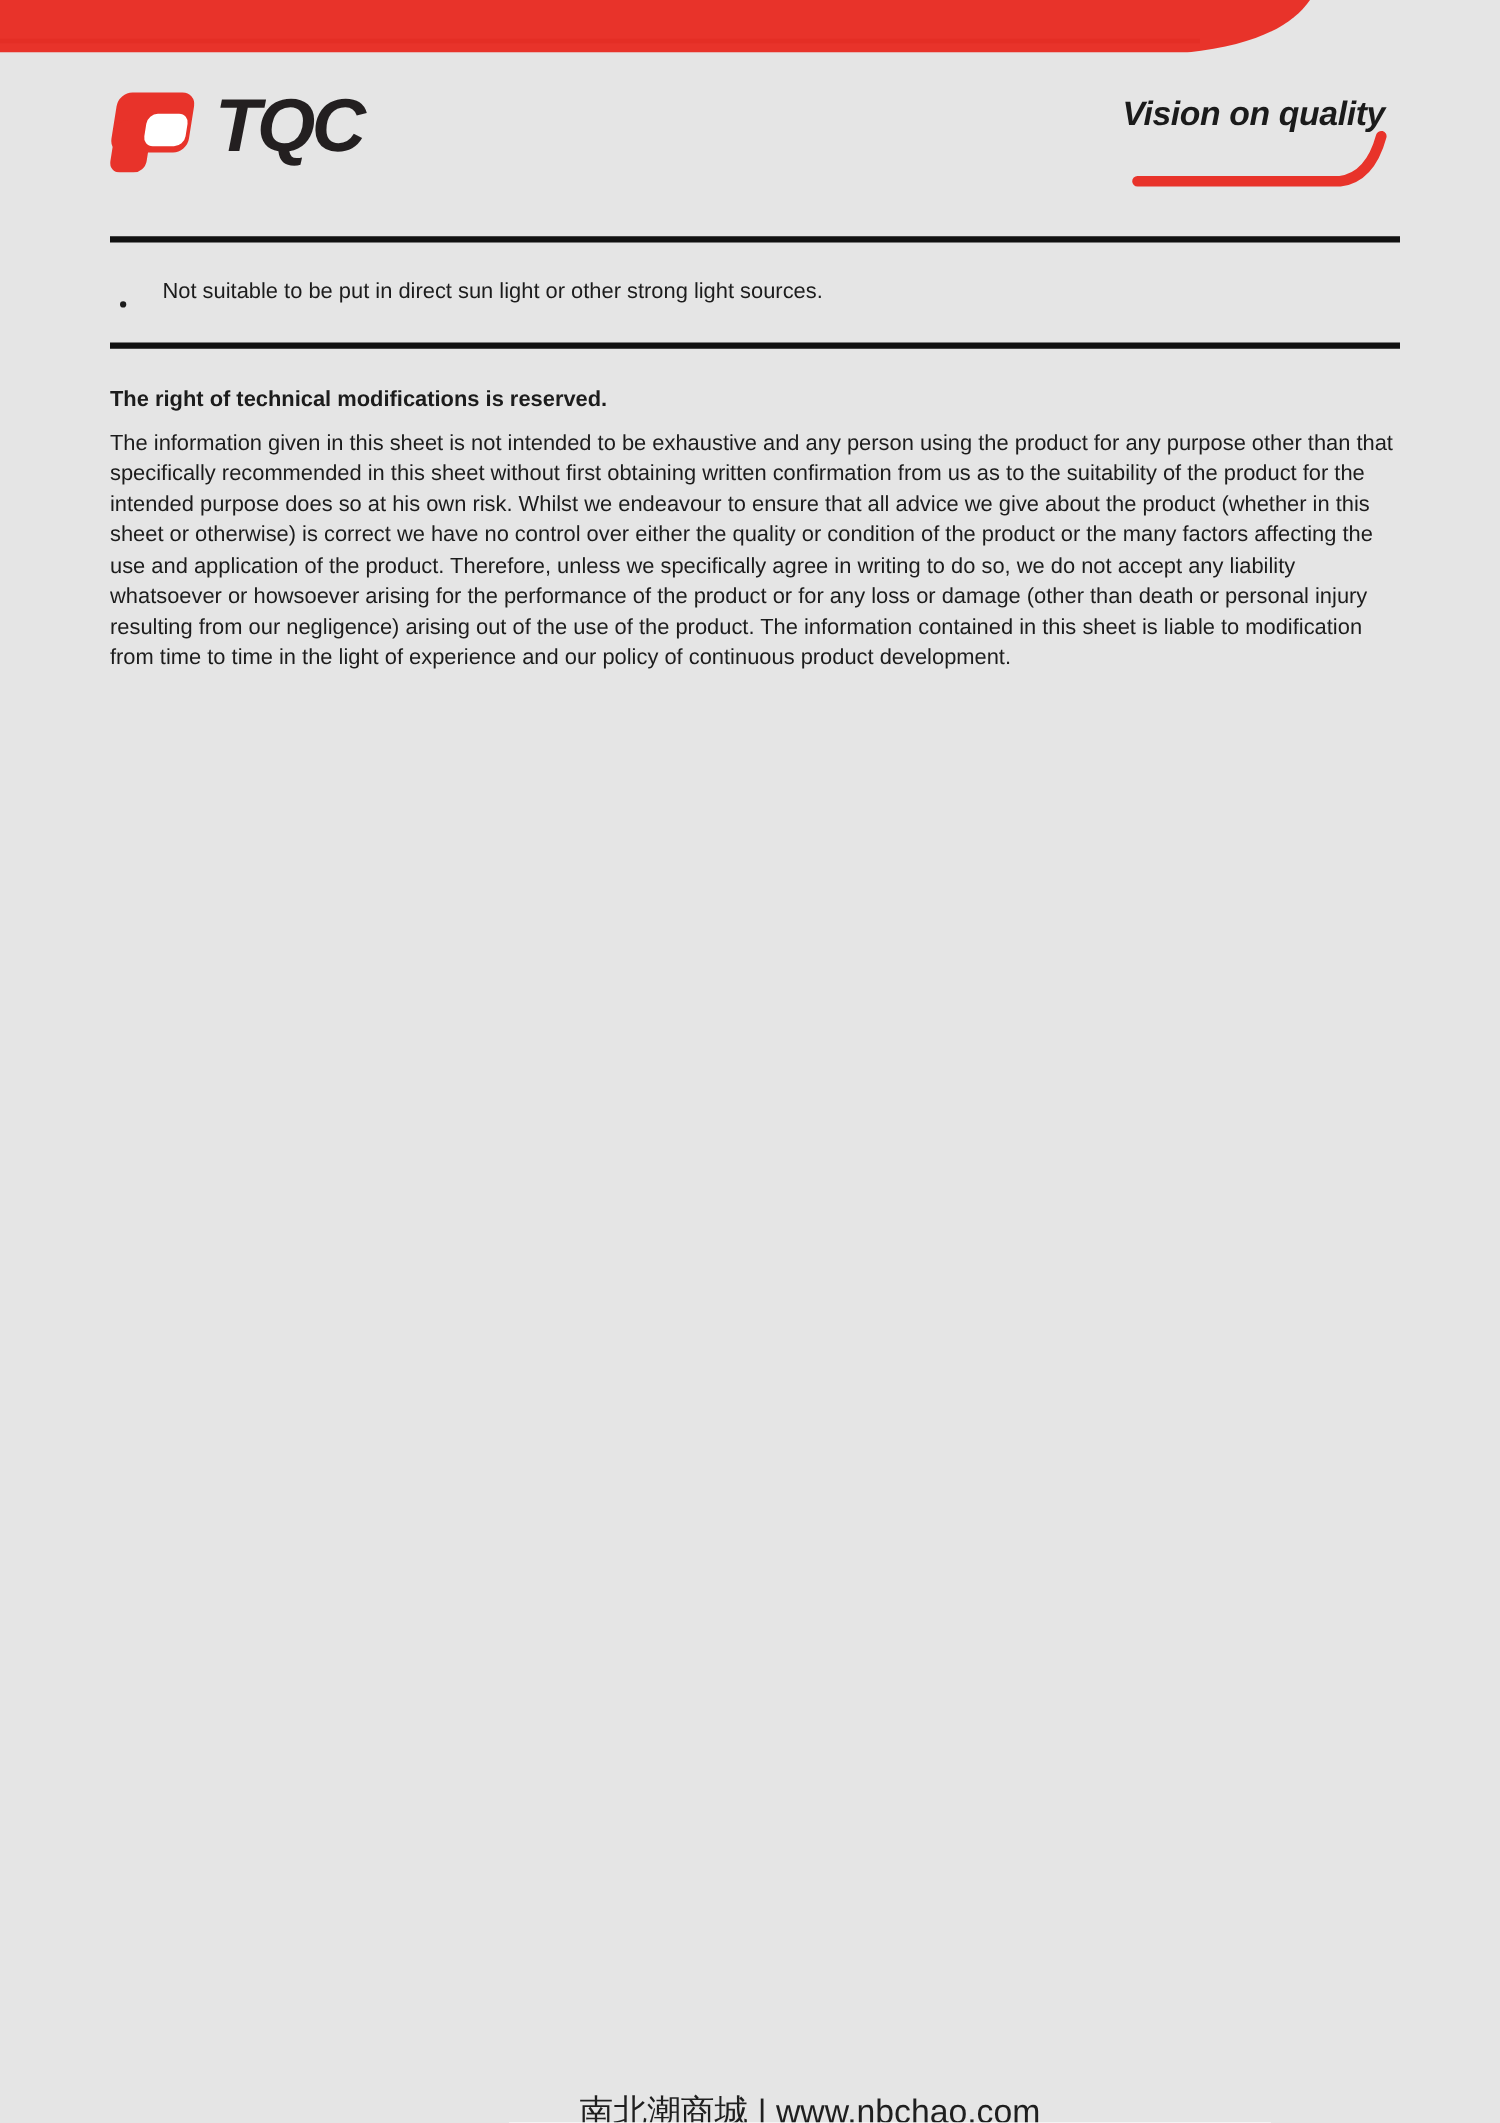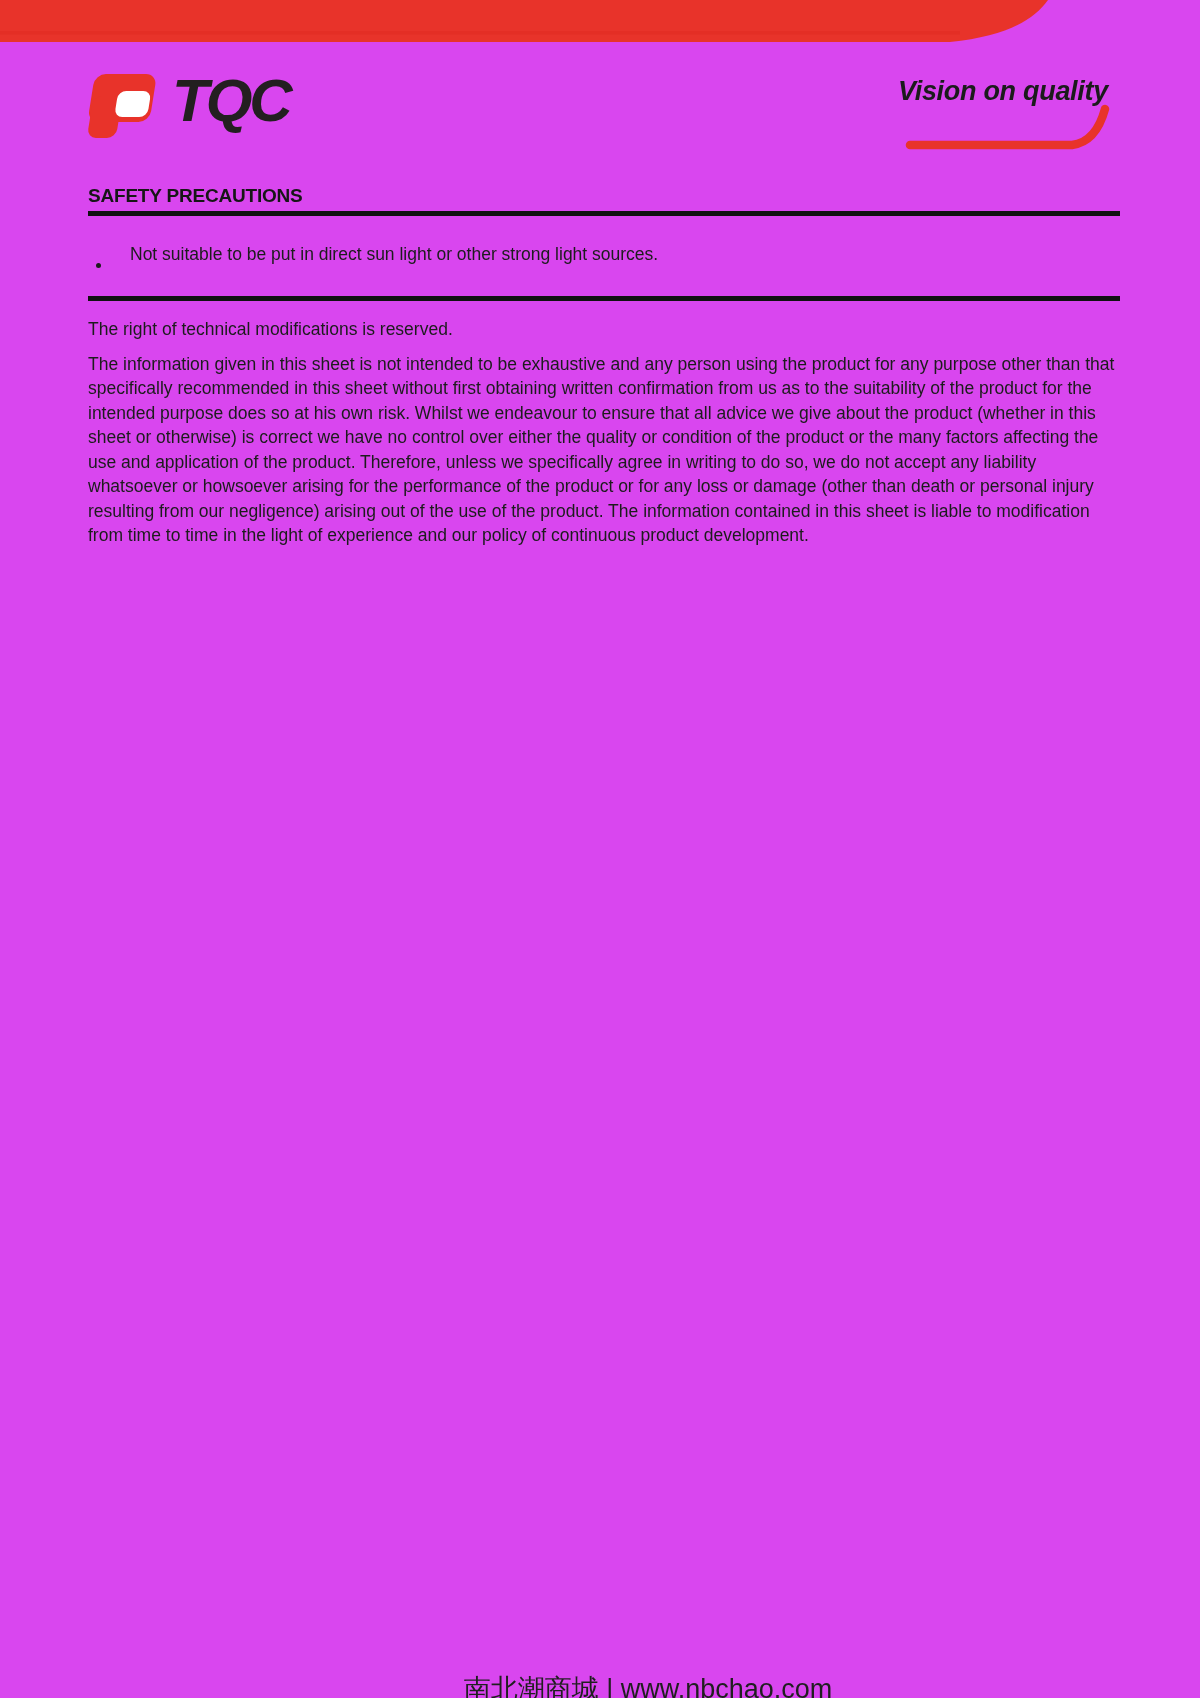--- a/index.html
+++ b/index.html
@@ -1,19 +1,19 @@
 <!DOCTYPE html>
 <html><head>
 <meta charset="utf-8">
 <style>
   html,body { margin:0; padding:0; background:#ffffff; }
   .page {
     position:relative;
     width:1200px; height:1698px;
-    background:#d946ef;
+    background:#e5e5e5;
     overflow:hidden;
     font-family:"Liberation Sans", sans-serif;
     color:#1c1c1c;
   }
 
   
   .banner { position:absolute; top:0; left:0; width:1200px; height:42px; }
 
   
   .logo { position:absolute; top:72px; left:82px; display:flex; align-items:flex-start; }
@@ -43,21 +43,21 @@
   .bullet-item { display:flex; align-items:flex-end; line-height:28px; font-size:17.5px; }
   .bullet-dot {
     flex:0 0 auto; width:5px; height:5px; border-radius:50%;
     background:#1c1c1c; margin:12px 0 0 8px;
   }
   .bullet-text { margin-left:29px; }
 
   .disclaimer-title-block { margin-top:28px; }
 
   .para { font-size:17.5px; line-height:24.5px; margin:0; color:#1c1c1c; }
-  .para-intro { margin-top:16px; }
+  .para-intro { margin-top:28px;font-weight:bold; }
   .para-body  { margin-top:10px; }
 
   
   .footer {
     position:absolute; top:1676px; left:0; width:1200px;
     box-sizing:border-box; padding-left:96px;
     text-align:center; font-size:27px; line-height:27px; color:#1f1f1f;
     white-space:nowrap;
   }
 </style>
@@ -85,21 +85,20 @@
   <div class="vision">
     <div class="vision-text">Vision on quality</div>
     <svg class="vision-swoosh" width="214" height="52" viewBox="0 0 214 52" aria-hidden="true">
       <path d="M8,44 H170 Q194,41 203,8" stroke="#E8332A" stroke-width="8.5" fill="none" stroke-linecap="round"></path>
     </svg>
   </div>
 
   <div class="content">
 
     <div>
-      <h2 class="section-title">SAFETY PRECAUTIONS</h2>
       <div class="section-rule"></div>
 
       <ul class="bullet-list">
         <li class="bullet-item">
           <span class="bullet-dot"></span>
           <span class="bullet-text">Not suitable to be put in direct sun light or other strong light sources.</span>
         </li>
       </ul>
     </div>
 

